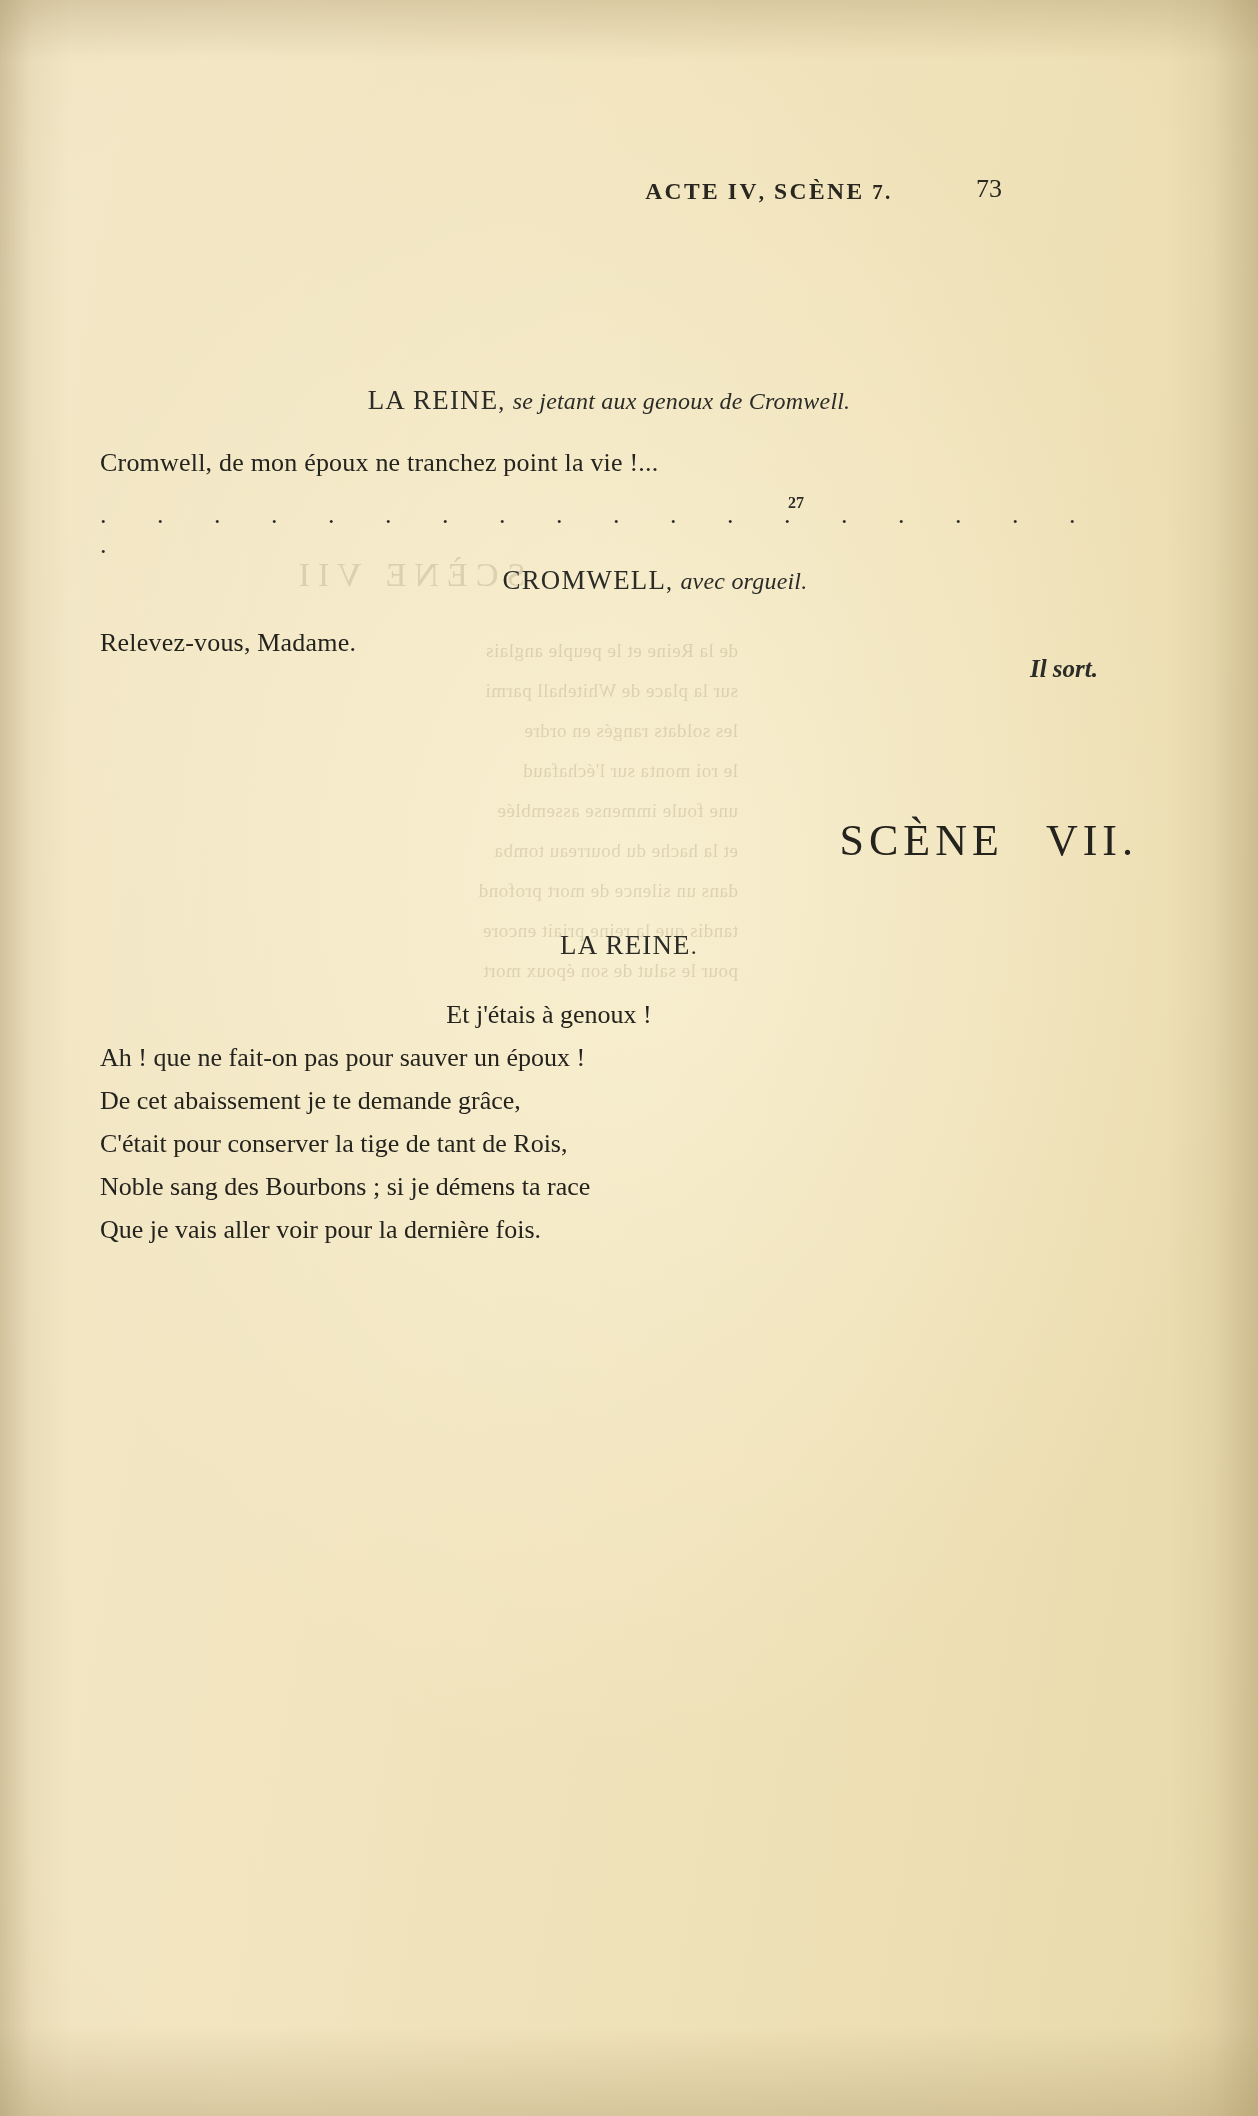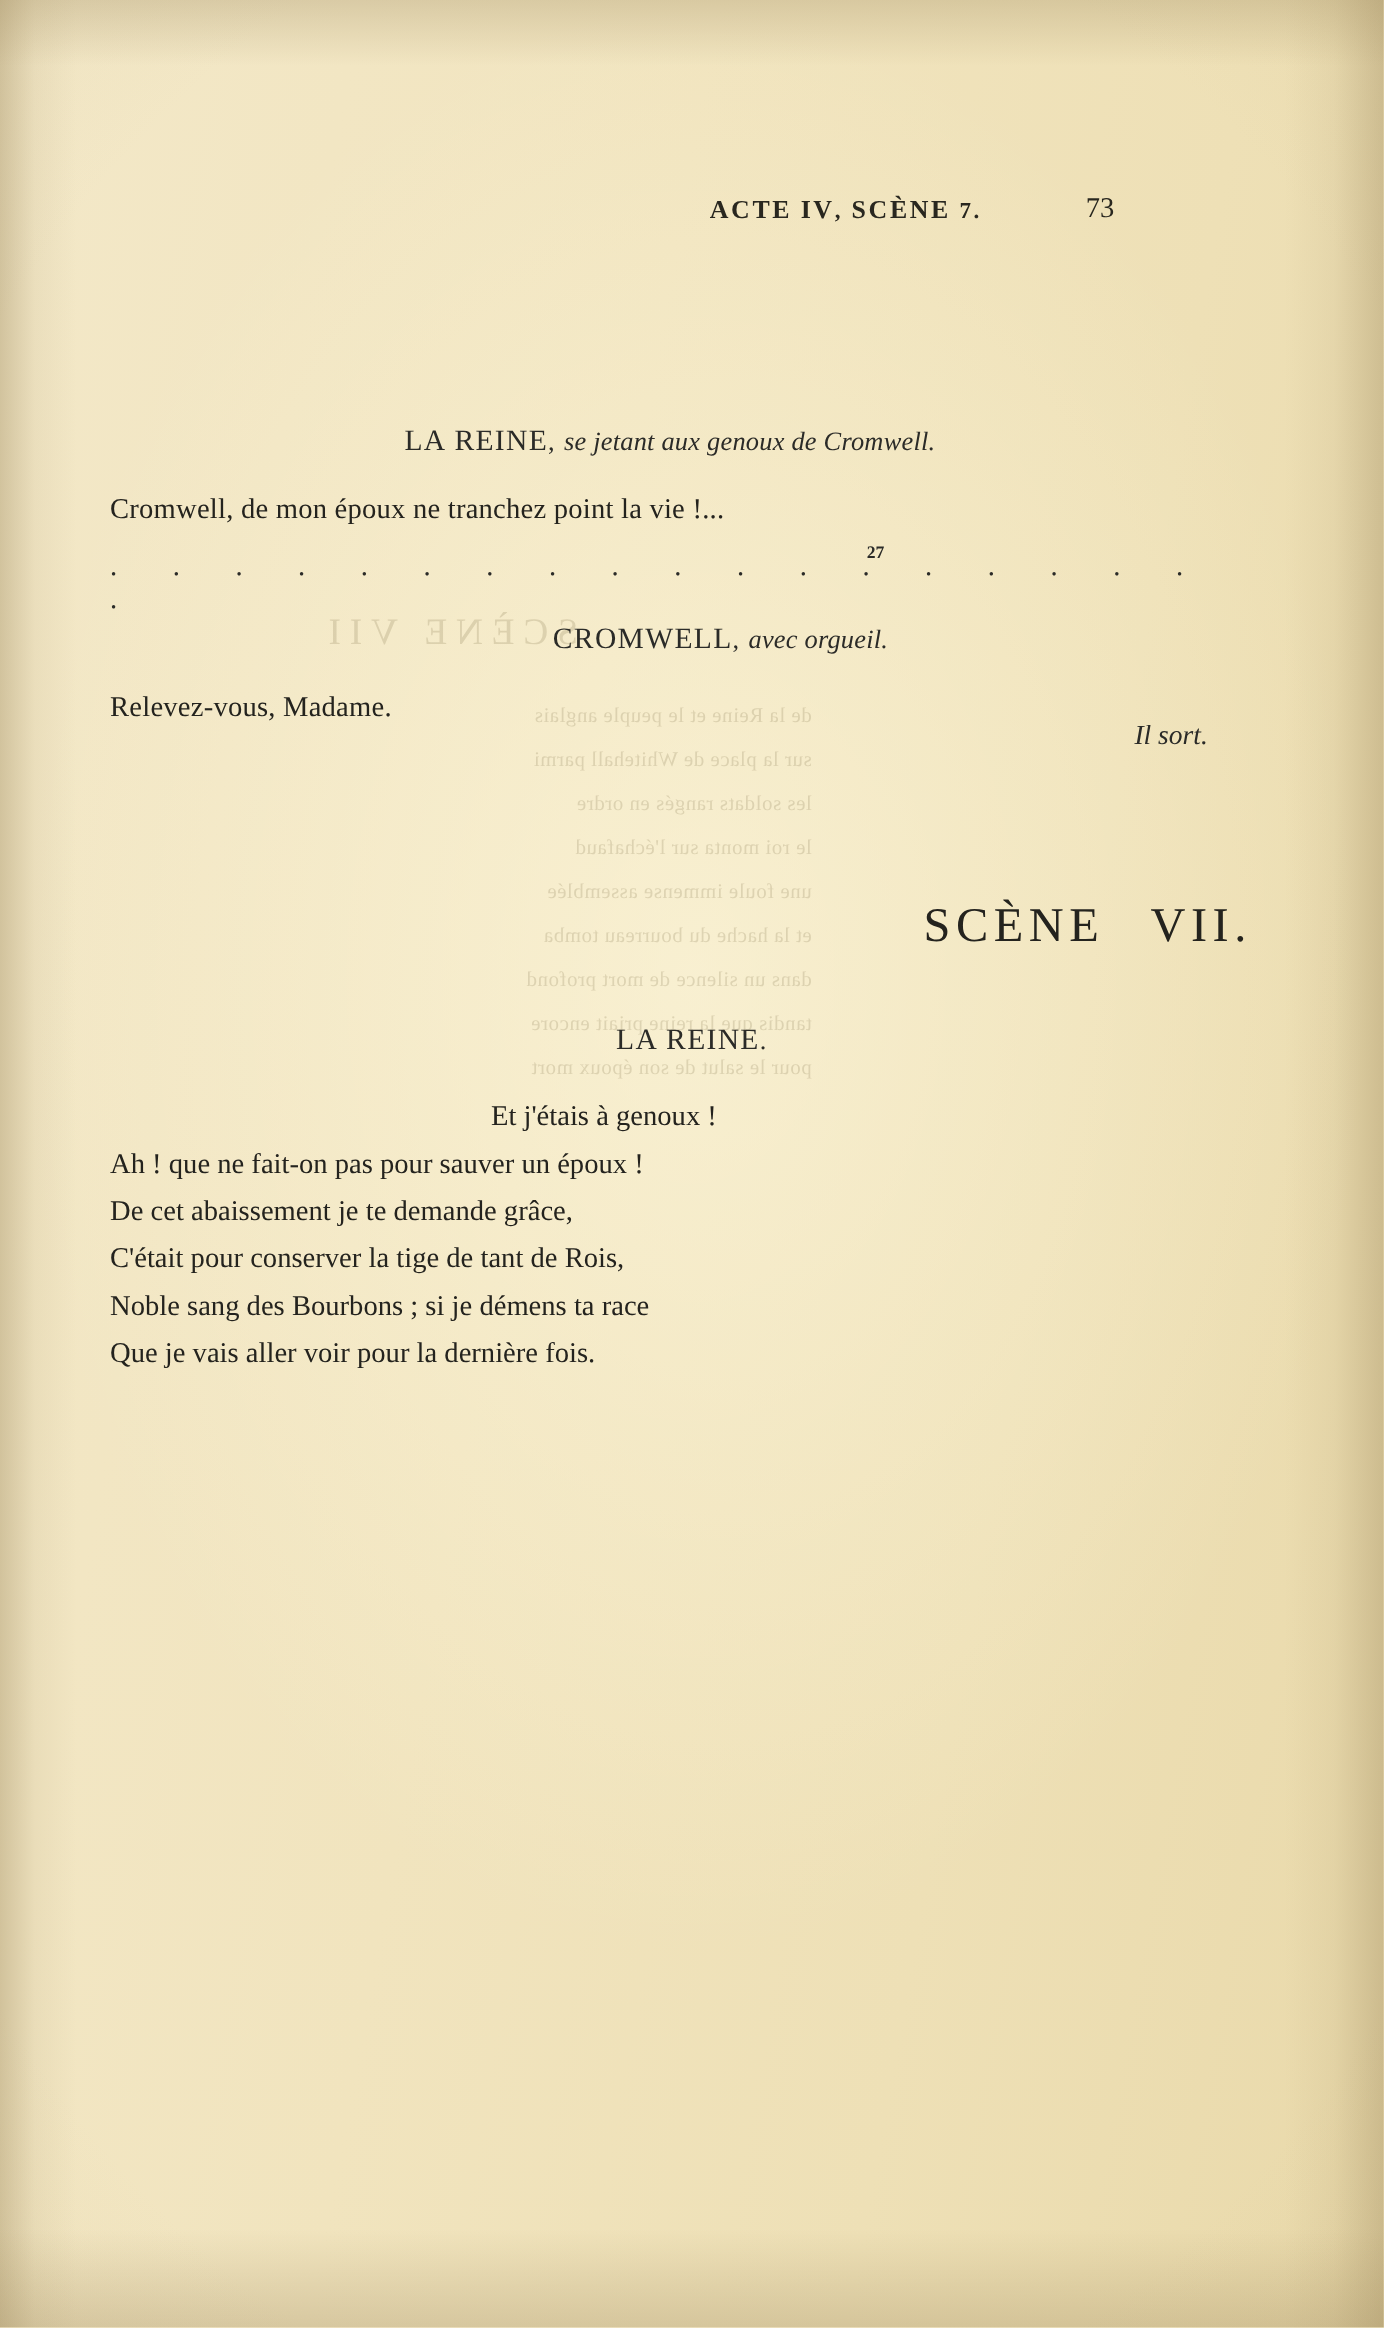--- a/index.html
+++ b/index.html
@@ -93,21 +93,21 @@
   .running-head {
     font-size: 21px;
     font-weight: bold;
     letter-spacing: 2.4px;
     text-transform: uppercase;
     color: #29271f;
     margin-left: 280px;
   }
   .folio {
     position: absolute;
-    right: 145px;
+    right: 156px;
     top: -4px;
     font-size: 26px;
     color: #29271f;
   }
 
   .speaker {
     text-align: center;
     font-size: 24px;
     letter-spacing: 1.2px;
     color: #2b2b28;
@@ -166,21 +166,21 @@
     right: 108px;
   }
   .block-cromwell-2 .speaker { margin-left: 60px; }
   .block-cromwell-2 .line { margin-top: 32px; }
 
   .exit-direction {
     position: absolute;
     top: 655px;
     right: 160px;
     font-style: italic;
-    font-weight: normal;
+    font-weight: bold;
     font-size: 25px;
   }
 
   .scene-title {
     position: absolute;
     top: 815px;
     left: 0;
     right: 0;
     text-align: right;
     font-size: 44px;

